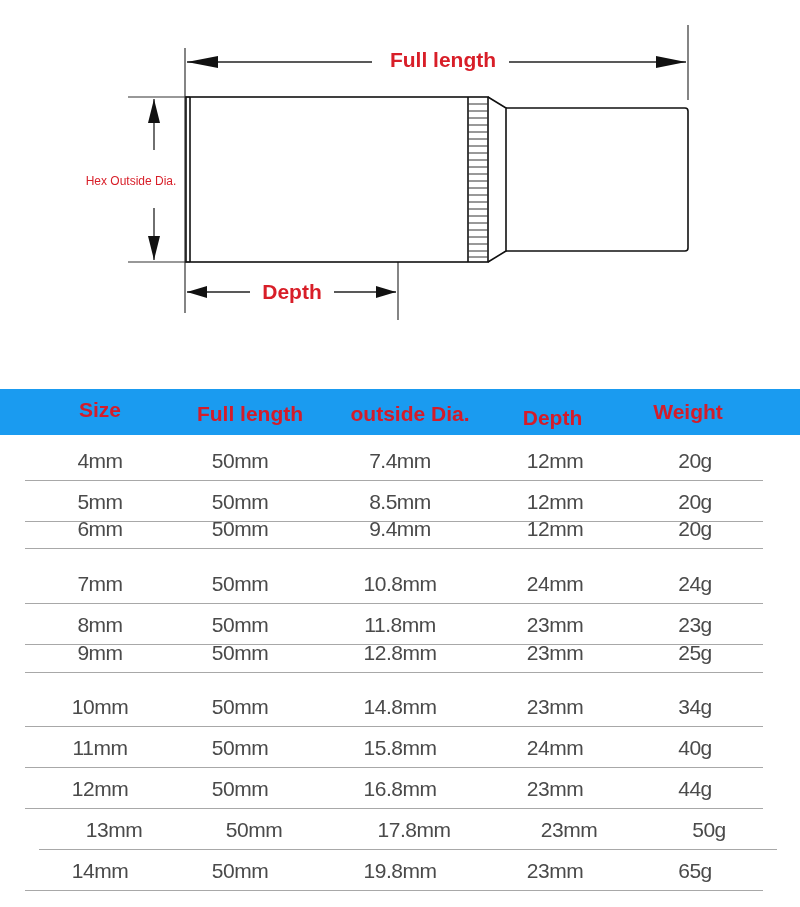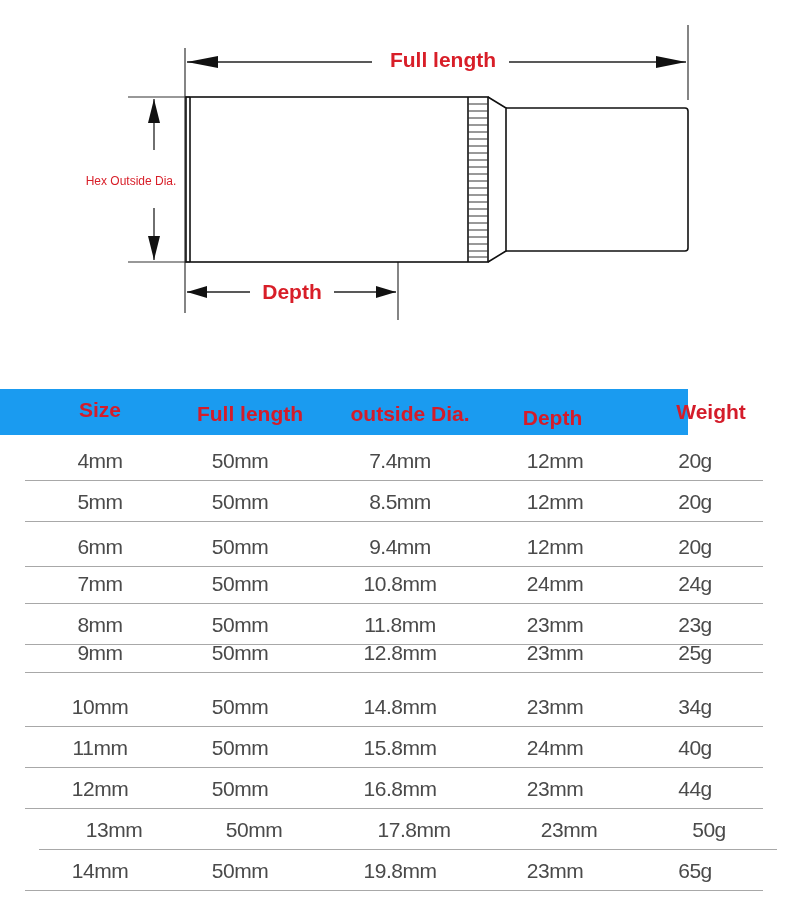--- a/index.html
+++ b/index.html
@@ -1,20 +1,20 @@
 <!DOCTYPE html>
 <html><head>
 <meta charset="utf-8">
 <style>
   html, body { margin: 0; padding: 0; background: #ffffff; }
   body { width: 800px; height: 907px; position: relative; overflow: hidden; font-family: "Liberation Sans", sans-serif; }
   #diagram { position: absolute; left: 0; top: 0; width: 800px; height: 340px; }
   .lbl-red { fill: #d81e28; font-family: "Liberation Sans", sans-serif; font-weight: bold; }
   .lbl-small { fill: #d81e28; font-family: "Liberation Sans", sans-serif; font-size: 12px; }
-  #spec-header { position: absolute; left: 0; top: 389px; width: 688px; height: 46px; background: #1a9bf0; }
+  #spec-header { position: absolute; left: 0; top: 389px; width: 800px; height: 46px; background: #1a9bf0; }
   .hcell { position: absolute; top: 0; height: 46px; color: #d41c2a; font-weight: bold; font-size: 21px; display: flex; align-items: center; justify-content: center; white-space: nowrap; }
   #spec-body { position: absolute; left: 0; top: 440px; width: 800px; }
   .row { position: absolute; left: 0; width: 672px; height: 41px; }
   .row .sep { position: absolute; left: 25px; width: 738px; height: 1px; background: #a8a8a8; bottom: 0; }
   .cell { position: absolute; top: 0; height: 41px; color: #4a4a4a; font-size: 21px; display: flex; align-items: center; justify-content: center; white-space: nowrap; letter-spacing: -0.5px; }
   .c0 { left: 50px; width: 100px; }
   .c1 { left: 190px; width: 100px; }
   .c2 { left: 340px; width: 120px; }
   .c3 { left: 505px; width: 100px; }
   .c4 { left: 645px; width: 100px; }
@@ -97,41 +97,41 @@
       <line x1="468" y1="251" x2="488" y2="251"></line>
     <line x1="468" y1="257" x2="488" y2="257"></line>
   </g>
 </svg>
 
 <div id="spec-header">
   <div class="hcell c0" style="top:-2px">Size</div>
   <div class="hcell c1" style="left:180px;width:140px;top:2px">Full length</div>
   <div class="hcell c2" style="left:330px;width:160px;top:2px">outside Dia.</div>
   <div class="hcell c3" style="left:500px;width:105px;top:6px">Depth</div>
-  <div class="hcell c4" style="left:656px;width:110px;top:0px">Weight</div>
+  <div class="hcell c4" style="left:633px;width:110px;top:0px">Weight</div>
 </div>
 
 <div id="spec-body">
     <div class="row" style="top: 0px;">
       <div class="cell c0">4mm</div>
       <div class="cell c1">50mm</div>
       <div class="cell c2">7.4mm</div>
       <div class="cell c3">12mm</div>
       <div class="cell c4">20g</div>
       <div class="sep"></div>
     </div>
     <div class="row" style="top: 41px;">
       <div class="cell c0">5mm</div>
       <div class="cell c1">50mm</div>
       <div class="cell c2">8.5mm</div>
       <div class="cell c3">12mm</div>
       <div class="cell c4">20g</div>
       <div class="sep"></div>
     </div>
-    <div class="row" style="top: 86px;">
+    <div class="row" style="top: 68px;">
       <div class="cell c0">6mm</div>
       <div class="cell c1">50mm</div>
       <div class="cell c2">9.4mm</div>
       <div class="cell c3">12mm</div>
       <div class="cell c4">20g</div>
       <div class="sep"></div>
     </div>
     <div class="row" style="top: 123px;">
       <div class="cell c0">7mm</div>
       <div class="cell c1">50mm</div>

